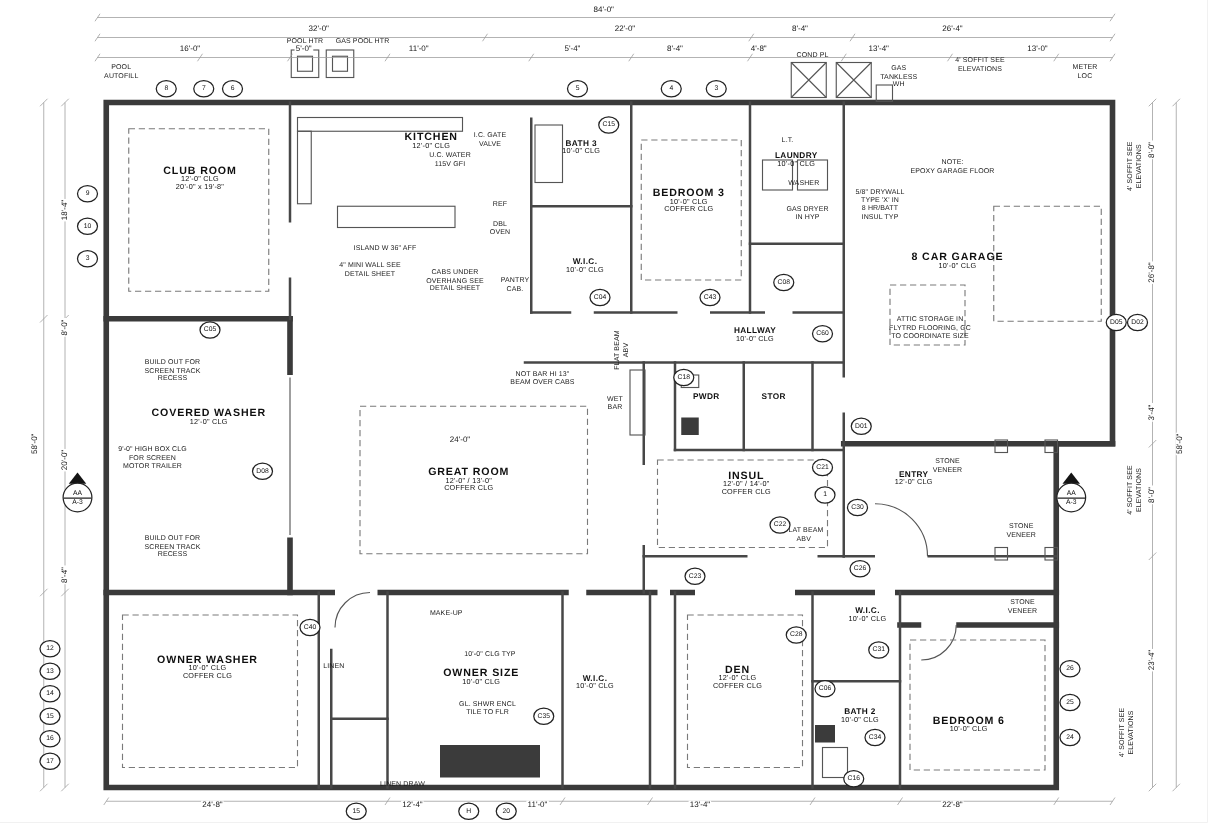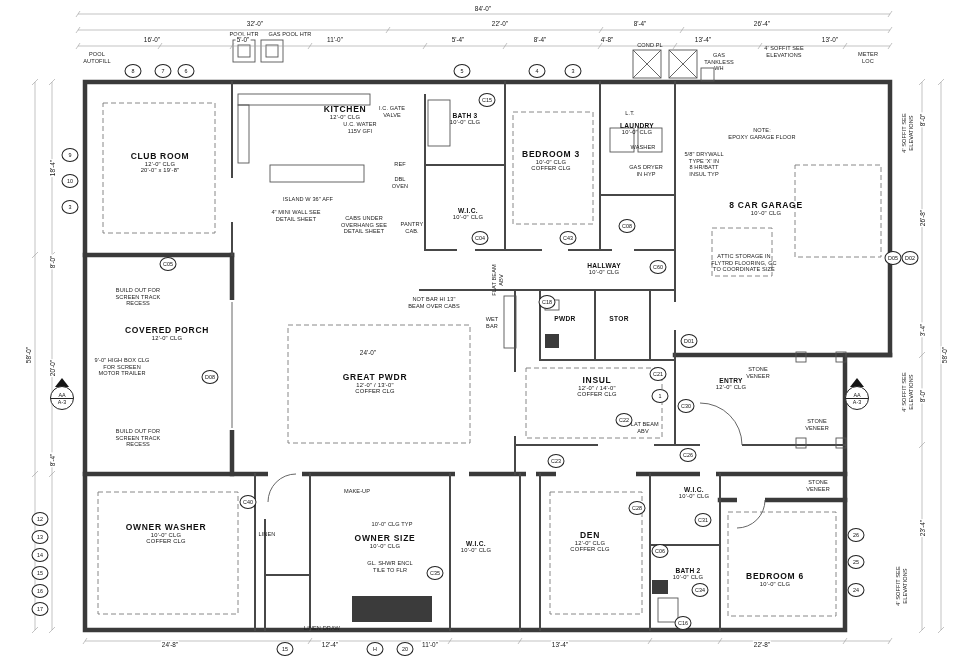--- a/index.html
+++ b/index.html
@@ -152,21 +152,21 @@
       <path d="M76 49 L80 43 M158 49 L162 43 M230 49 L234 43 M308 49 L312 43 M423 49 L427 43 M503 49 L507 43 M598 49 L602 43 M673 49 L677 43 M758 49 L762 43 M843 49 L847 43 M888 49 L892 43"></path>
       <path d="M83 644 L87 638 M308 644 L312 638 M448 644 L452 638 M518 644 L522 638 M648 644 L652 638 M718 644 L722 638 M843 644 L847 638 M888 644 L892 638"></path>
       <path d="M32 85 L38 79 M32 258 L38 252 M32 477 L38 471 M32 633 L38 627"></path>
       <path d="M49 85 L55 79 M49 258 L55 252 M49 477 L55 471 M49 633 L55 627"></path>
       <path d="M919 85 L925 79 M919 358 L925 352 M919 448 L925 442 M919 633 L925 627"></path>
       <path d="M938 85 L944 79 M938 633 L944 627"></path>
     </g>
   </svg>
 
   <div id="labels" class="labels">
-      <div class="room" style="left: 160px; top: 142px; margin-top: 20px;">
+      <div class="room" style="left: 160px; top: 142px;">
         <div class="room-name">CLUB ROOM</div>
         <div class="room-sub">12'-0" CLG</div>
         <div class="room-sub">20'-0" x 19'-8"</div>
       </div>
       <div class="room" style="left: 345px; top: 112px;">
         <div class="room-name">KITCHEN</div>
         <div class="room-sub">12'-0" CLG</div>
       </div>
       <div class="room small" style="left: 465px; top: 118px;">
         <div class="room-name">BATH 3</div>
@@ -187,25 +187,25 @@
       </div>
       <div class="room small" style="left: 468px; top: 213px;">
         <div class="room-name">W.I.C.</div>
         <div class="room-sub">10'-0" CLG</div>
       </div>
       <div class="room small" style="left: 604px; top: 268px;">
         <div class="room-name">HALLWAY</div>
         <div class="room-sub">10'-0" CLG</div>
       </div>
       <div class="room" style="left: 167px; top: 333px;">
-        <div class="room-name">COVERED PORCH</div>
+        <div class="room-name">COVERED WASHER</div>
         <div class="room-sub">12'-0" CLG</div>
       </div>
       <div class="room" style="left: 375px; top: 383px;">
-        <div class="room-name">GREAT PWDR</div>
+        <div class="room-name">GREAT ROOM</div>
         <div class="room-sub">12'-0" / 13'-0"</div>
         <div class="room-sub">COFFER CLG</div>
       </div>
       <div class="room small" style="left: 565px; top: 318px;">
         <div class="room-name">PWDR</div>
       </div>
       <div class="room small" style="left: 619px; top: 318px;">
         <div class="room-name">STOR</div>
       </div>
       <div class="room" style="left: 597px; top: 386px;">

